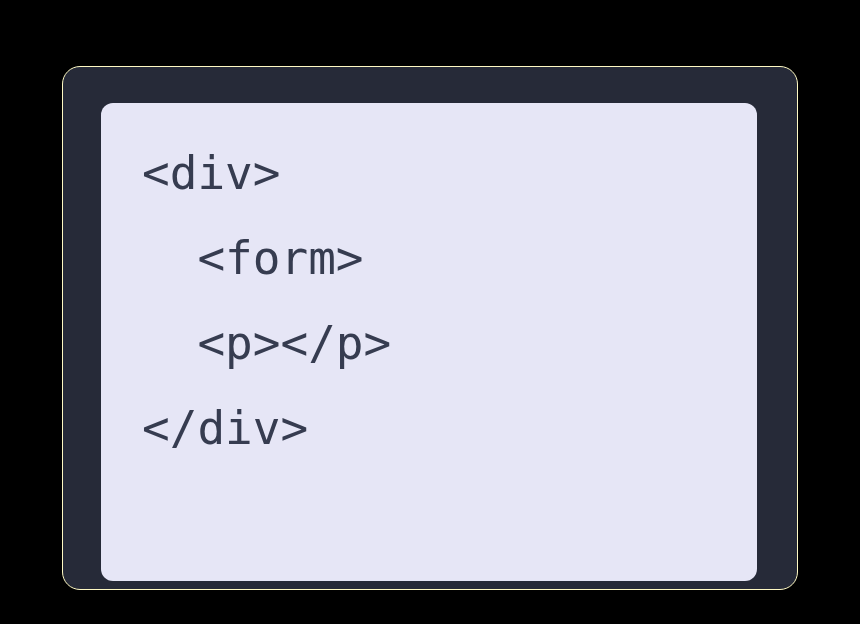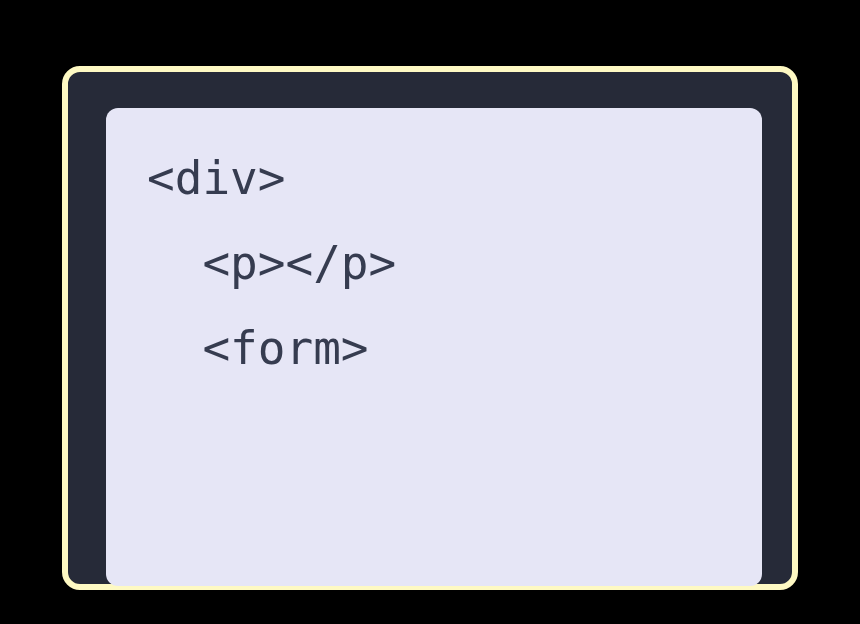--- a/index.html
+++ b/index.html
@@ -20,21 +20,21 @@
   }
 
   .card {
     position: absolute;
     left: 62px;
     top: 66px;
     width: 736px;
     height: 524px;
     box-sizing: border-box;
     background: #262a38;
-    border: 6px solid #fef9c3;
+    border: 1px solid #fef9c3;
     border-radius: 18px;
   }
 
   .panel {
     position: absolute;
     left: 38px;
     top: 36px;
     width: 656px;
     height: 478px;
     background: #e6e6f6;
@@ -58,16 +58,16 @@
     line-height: 85px;
     white-space: pre;
   }
 </style>
 </head>
 <body>
 
 <div class="stage">
   <div class="card">
     <div class="panel">
-      <pre class="code"><span class="code-line">&lt;div&gt;</span><span class="code-line">  &lt;p&gt;&lt;/p&gt;</span><span class="code-line">  &lt;form&gt;</span></pre>
+      <pre class="code"><span class="code-line">&lt;div&gt;</span><span class="code-line">  &lt;form&gt;</span><span class="code-line">  &lt;p&gt;&lt;/p&gt;</span><span class="code-line">&lt;/div&gt;</span></pre>
     </div>
   </div>
 </div>
 
 </body></html>

